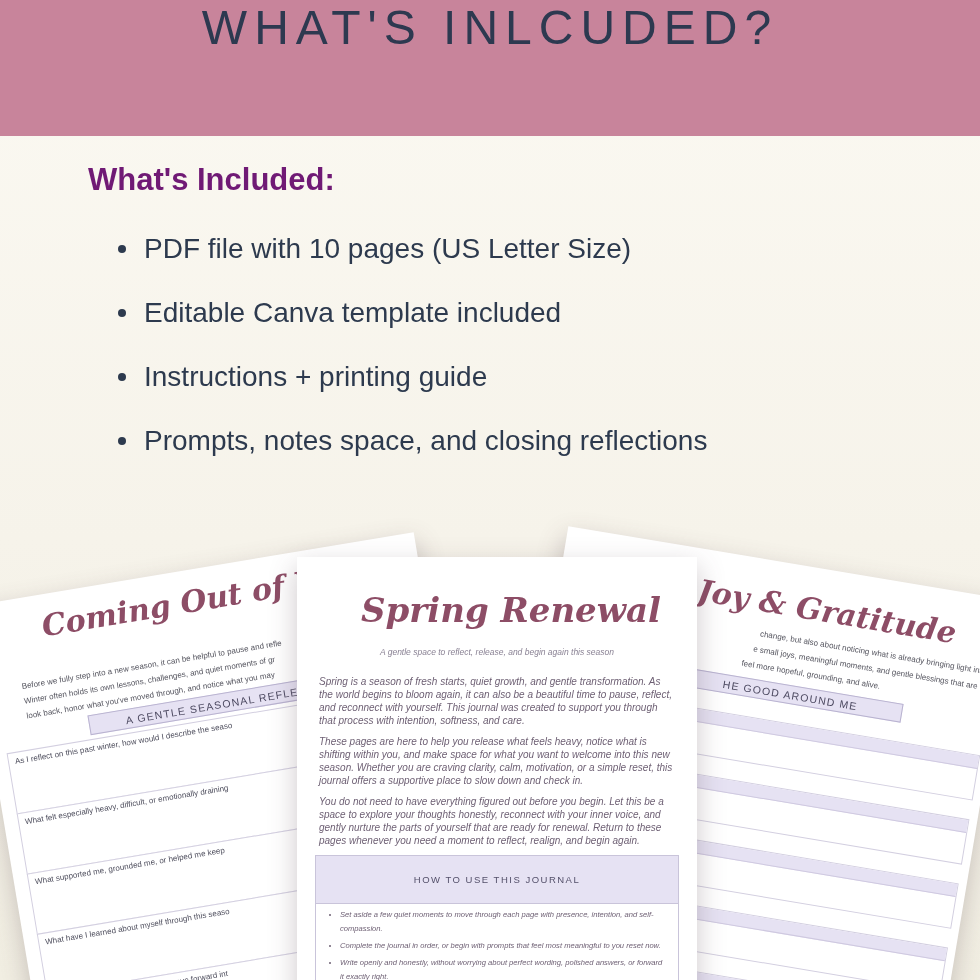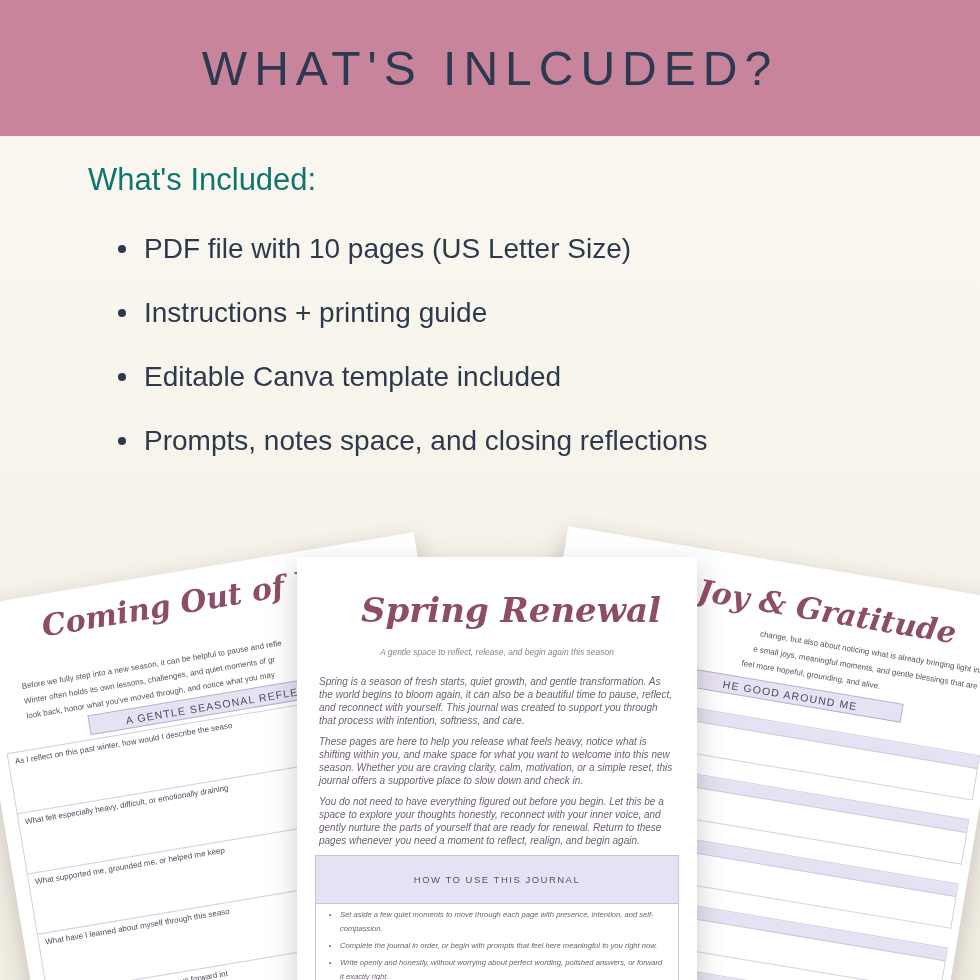--- a/index.html
+++ b/index.html
@@ -1,25 +1,25 @@
 <!DOCTYPE html>
 <html><head>
 <meta charset="utf-8">
 <style>
   html,body{margin:0;padding:0;}
   body{width:980px;height:980px;overflow:hidden;position:relative;
        font-family:"Liberation Sans",sans-serif;
        background:linear-gradient(180deg,#fbf9f2 0%,#f6f3ea 55%,#f1eee2 100%);}
   
   .banner{position:absolute;left:0;top:0;width:980px;height:136px;background:#c8849b;
-          display:flex;align-items:center;justify-content:center;}
+          display:flex;align-items:flex-start;justify-content:center;}
   .banner h1{margin:0;font-size:48px;font-weight:400;letter-spacing:7px;color:#2d3950;}
   
   .included{position:absolute;left:88px;top:162px;width:840px;color:#2d3a4e;}
-  .included h2{margin:0 0 36px 0;font-size:31px;font-weight:400;color:#0f766e;}
+  .included h2{margin:0 0 36px 0;font-size:31px;font-weight:700;color:#701a75;}
   .inc-item{display:flex;align-items:flex-start;margin:0 0 34px 30px;font-size:28px;line-height:30px;}
   .dot{width:8px;height:8px;border-radius:50%;background:#2d3a4e;margin:11px 18px 0 0;flex:0 0 8px;}
   
   .page{position:absolute;background:#ffffff;box-shadow:0 10px 26px rgba(90,70,80,.30);}
   .script{font-family:"DejaVu Serif",serif;font-style:italic;font-weight:bold;color:#8d4d66;}
   .tinytxt{font-size:8px;color:#55555f;}
   .lavbar{background:#e6e2f3;border:1px solid #b9b3d0;color:#4c4960;letter-spacing:1.2px;}
   .pbox{border:1px solid #d3cfe0;background:#fff;}
   
   .page-left{left:6px;top:566px;width:452px;height:500px;transform:rotate(-9.5deg);z-index:1;}
@@ -63,25 +63,25 @@
 </div>
 
 <div class="included">
   <h2>What's Included:</h2>
   <div class="inc-item">
     <span class="dot"></span>
     <span>PDF file with 10 pages (US Letter Size)</span>
   </div>
   <div class="inc-item">
     <span class="dot"></span>
-    <span>Instructions + printing guide</span>
+    <span>Editable Canva template included</span>
   </div>
   <div class="inc-item">
     <span class="dot"></span>
-    <span>Editable Canva template included</span>
+    <span>Instructions + printing guide</span>
   </div>
   <div class="inc-item">
     <span class="dot"></span>
     <span>Prompts, notes space, and closing reflections</span>
   </div>
 </div>
 
 <div class="page page-left">
   <div class="pl-title script">Coming Out of W</div>
   <div class="pl-intro tinytxt">
@@ -154,18 +154,18 @@
     <div>Spring Renewal</div>
   </div>
   <div class="pc-sub">A gentle space to reflect, release, and begin again this season</div>
   <p class="pc-par">Spring is a season of fresh starts, quiet growth, and gentle transformation. As the world begins to bloom again, it can also be a beautiful time to pause, reflect, and reconnect with yourself. This journal was created to support you through that process with intention, softness, and care.</p>
   <p class="pc-par">These pages are here to help you release what feels heavy, notice what is shifting within you, and make space for what you want to welcome into this new season. Whether you are craving clarity, calm, motivation, or a simple reset, this journal offers a supportive place to slow down and check in.</p>
   <p class="pc-par">You do not need to have everything figured out before you begin. Let this be a space to explore your thoughts honestly, reconnect with your inner voice, and gently nurture the parts of yourself that are ready for renewal. Return to these pages whenever you need a moment to reflect, realign, and begin again.</p>
   <div class="howto">
     <div class="howto-h">HOW TO USE THIS JOURNAL</div>
     <ul>
       <li>Set aside a few quiet moments to move through each page with presence, intention, and self-compassion.</li>
-      <li>Complete the journal in order, or begin with prompts that feel here meaningful to you right now.</li>
+      <li>Complete the journal in order, or begin with prompts that feel most meaningful to you reset now.</li>
       <li>Write openly and honestly, without worrying about perfect wording, polished answers, or forward it exactly right.</li>
       <li>Revisit your favourite pages anytime you need a gentle seasonal reset, moment of clarity, or emotional check-in.</li>
     </ul>
   </div>
 </div>
 
 </body></html>

